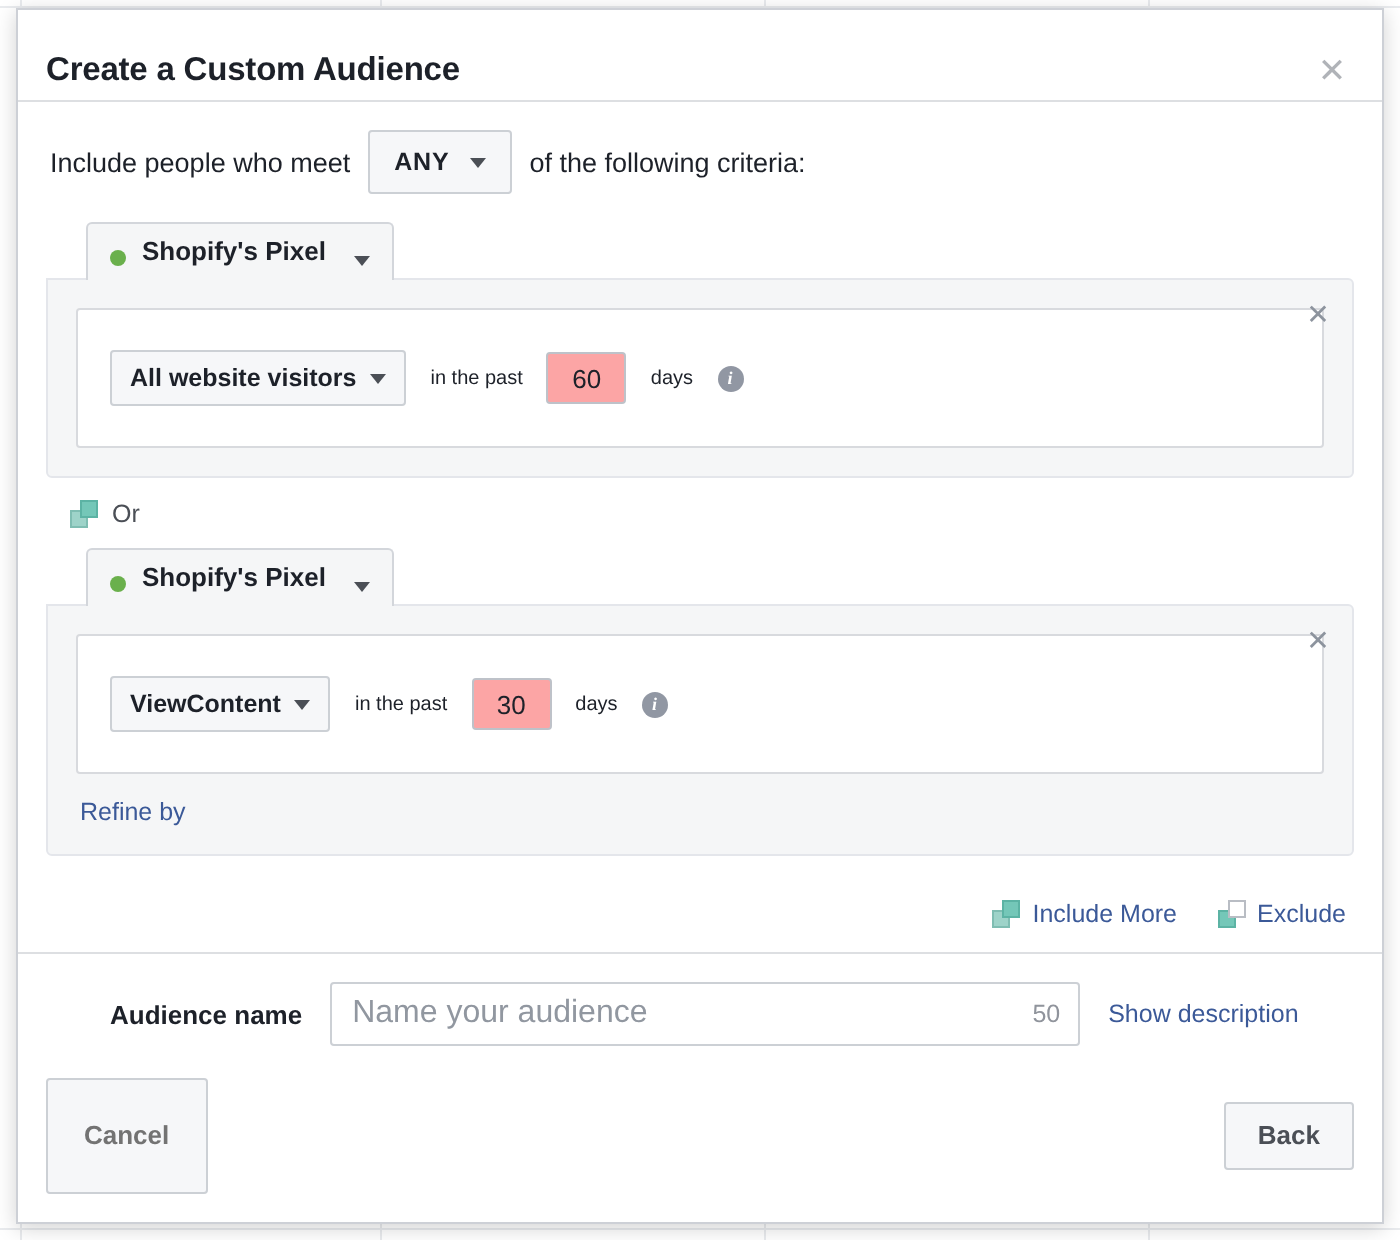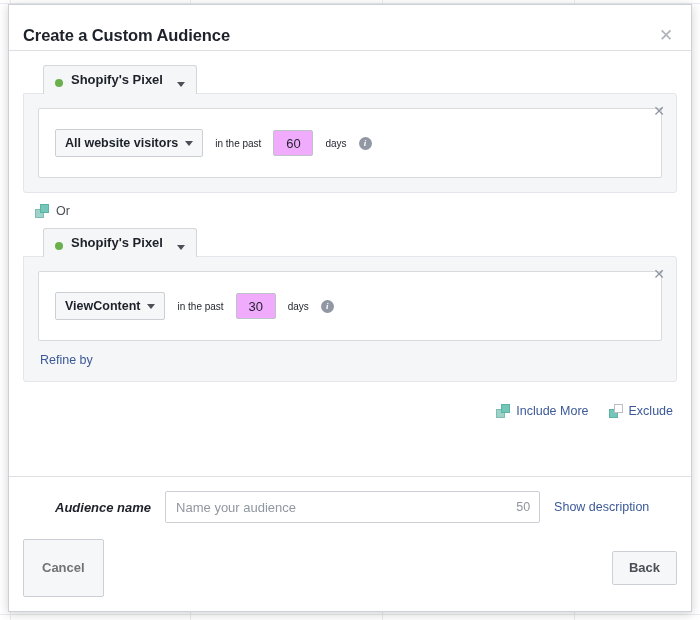--- a/index.html
+++ b/index.html
@@ -189,21 +189,21 @@
   }
   .inner-text {
     font-size: 10px;
     color: #1d2129;
   }
   .days-input {
     width: 40px;
     height: 26px;
     border: 1px solid #bec2c9;
     border-radius: 2px;
-    background: #f0abfc;
+    background: #fca5a5;
     font-family: "Liberation Sans", sans-serif;
     font-size: 13px;
     color: #1d2129;
     text-align: center;
     padding: 0;
     box-sizing: border-box;
   }
   .info-icon {
     width: 13px;
     height: 13px;
@@ -326,34 +326,33 @@
     align-items: center;
     gap: 14px;
     margin-bottom: 16px;
   }
   .name-label {
     font-size: 13px;
     font-weight: bold;
     color: #1d2129;
     margin-left: 32px;
     white-space: nowrap;
-    font-style: italic;
   }
   .name-field-wrap {
     position: relative;
     flex: 0 0 375px;
   }
   .name-input {
     width: 100%;
     height: 32px;
     border: 1px solid #ccd0d5;
     border-radius: 2px;
     background: #ffffff;
     font-family: "Liberation Sans", sans-serif;
-    font-size: 13px;
+    font-size: 16px;
     color: #000000;
     padding: 0 40px 0 10px;
     box-sizing: border-box;
   }
   .name-input::placeholder { color: #9197a0; }
   .char-count {
     position: absolute;
     right: 10px;
     top: 50%;
     transform: translateY(-50%);
@@ -419,20 +418,28 @@
 
 <div class="modal">
 
   <div class="modal-header">
     <div class="modal-title">Create a Custom Audience</div>
     <div class="close-icon">✕</div>
   </div>
 
   <div class="modal-body">
 
+    <div class="include-row">
+      <span class="txt">Include people who meet</span>
+      <button class="fb-btn any-btn">
+        <span>ANY</span>
+        <span class="caret"></span>
+      </button>
+      <span class="txt">of the following criteria:</span>
+    </div>
 
     <div class="criteria-group">
       <div class="pixel-tag">
         <span class="green-dot"></span>
         <span>Shopify's Pixel</span>
         <span class="caret"></span>
       </div>
       <div class="criteria-panel">
         <div class="group-close">✕</div>
         <div class="criteria-inner">

